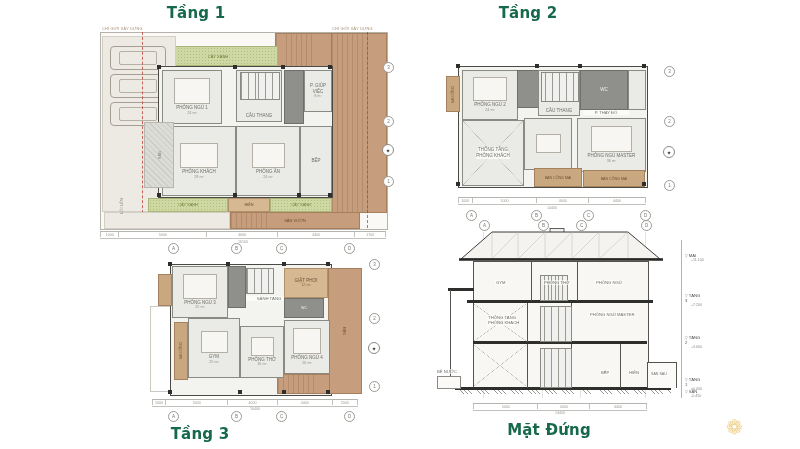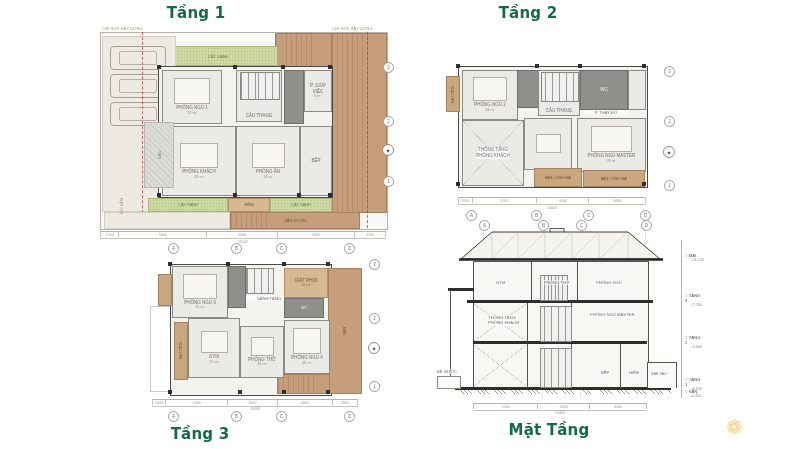--- a/index.html
+++ b/index.html
@@ -54,21 +54,21 @@
   .lvl .lvlval{font-size:3.6px;color:#8c8c86;margin-left:6px;}
   .gridline{position:absolute;width:0;border-left:.5px solid #e4e4df;}
   .logo{position:absolute;font-size:20px;color:#eac878;opacity:.8;line-height:1;}
 </style>
 </head>
 <body>
 
 <div class="title" style="left:130px;top:4px;width:132px;">Tầng 1</div>
 <div class="title" style="left:462px;top:4px;width:132px;">Tầng 2</div>
 <div class="title" style="left:134px;top:425px;width:132px;">Tầng 3</div>
-<div class="title" style="left:483px;top:421px;width:132px;">Mặt Tầng</div>
+<div class="title" style="left:483px;top:421px;width:132px;">Mặt Đứng</div>
 
 <div class="abs">
   <div class="tiny" style="left:102px;top:27px;">CHỈ GIỚI XÂY DỰNG</div>
   <div class="tiny" style="left:332px;top:27px;">CHỈ GIỚI XÂY DỰNG</div>
 
   <div class="abs" style="left:100px;top:32px;width:286px;height:196px;border:.8px solid #b5b2ac;background:#faf9f6;"></div>
 
   <div class="deck abs" style="left:275px;top:33px;width:110px;height:35px;"></div>
   <div class="deck abs" style="left:331px;top:33px;width:54px;height:178px;"></div>
   <div class="green abs" style="left:158px;top:46px;width:118px;height:18px;display:flex;align-items:center;justify-content:center;font-size:4px;">CÂY XANH</div>

